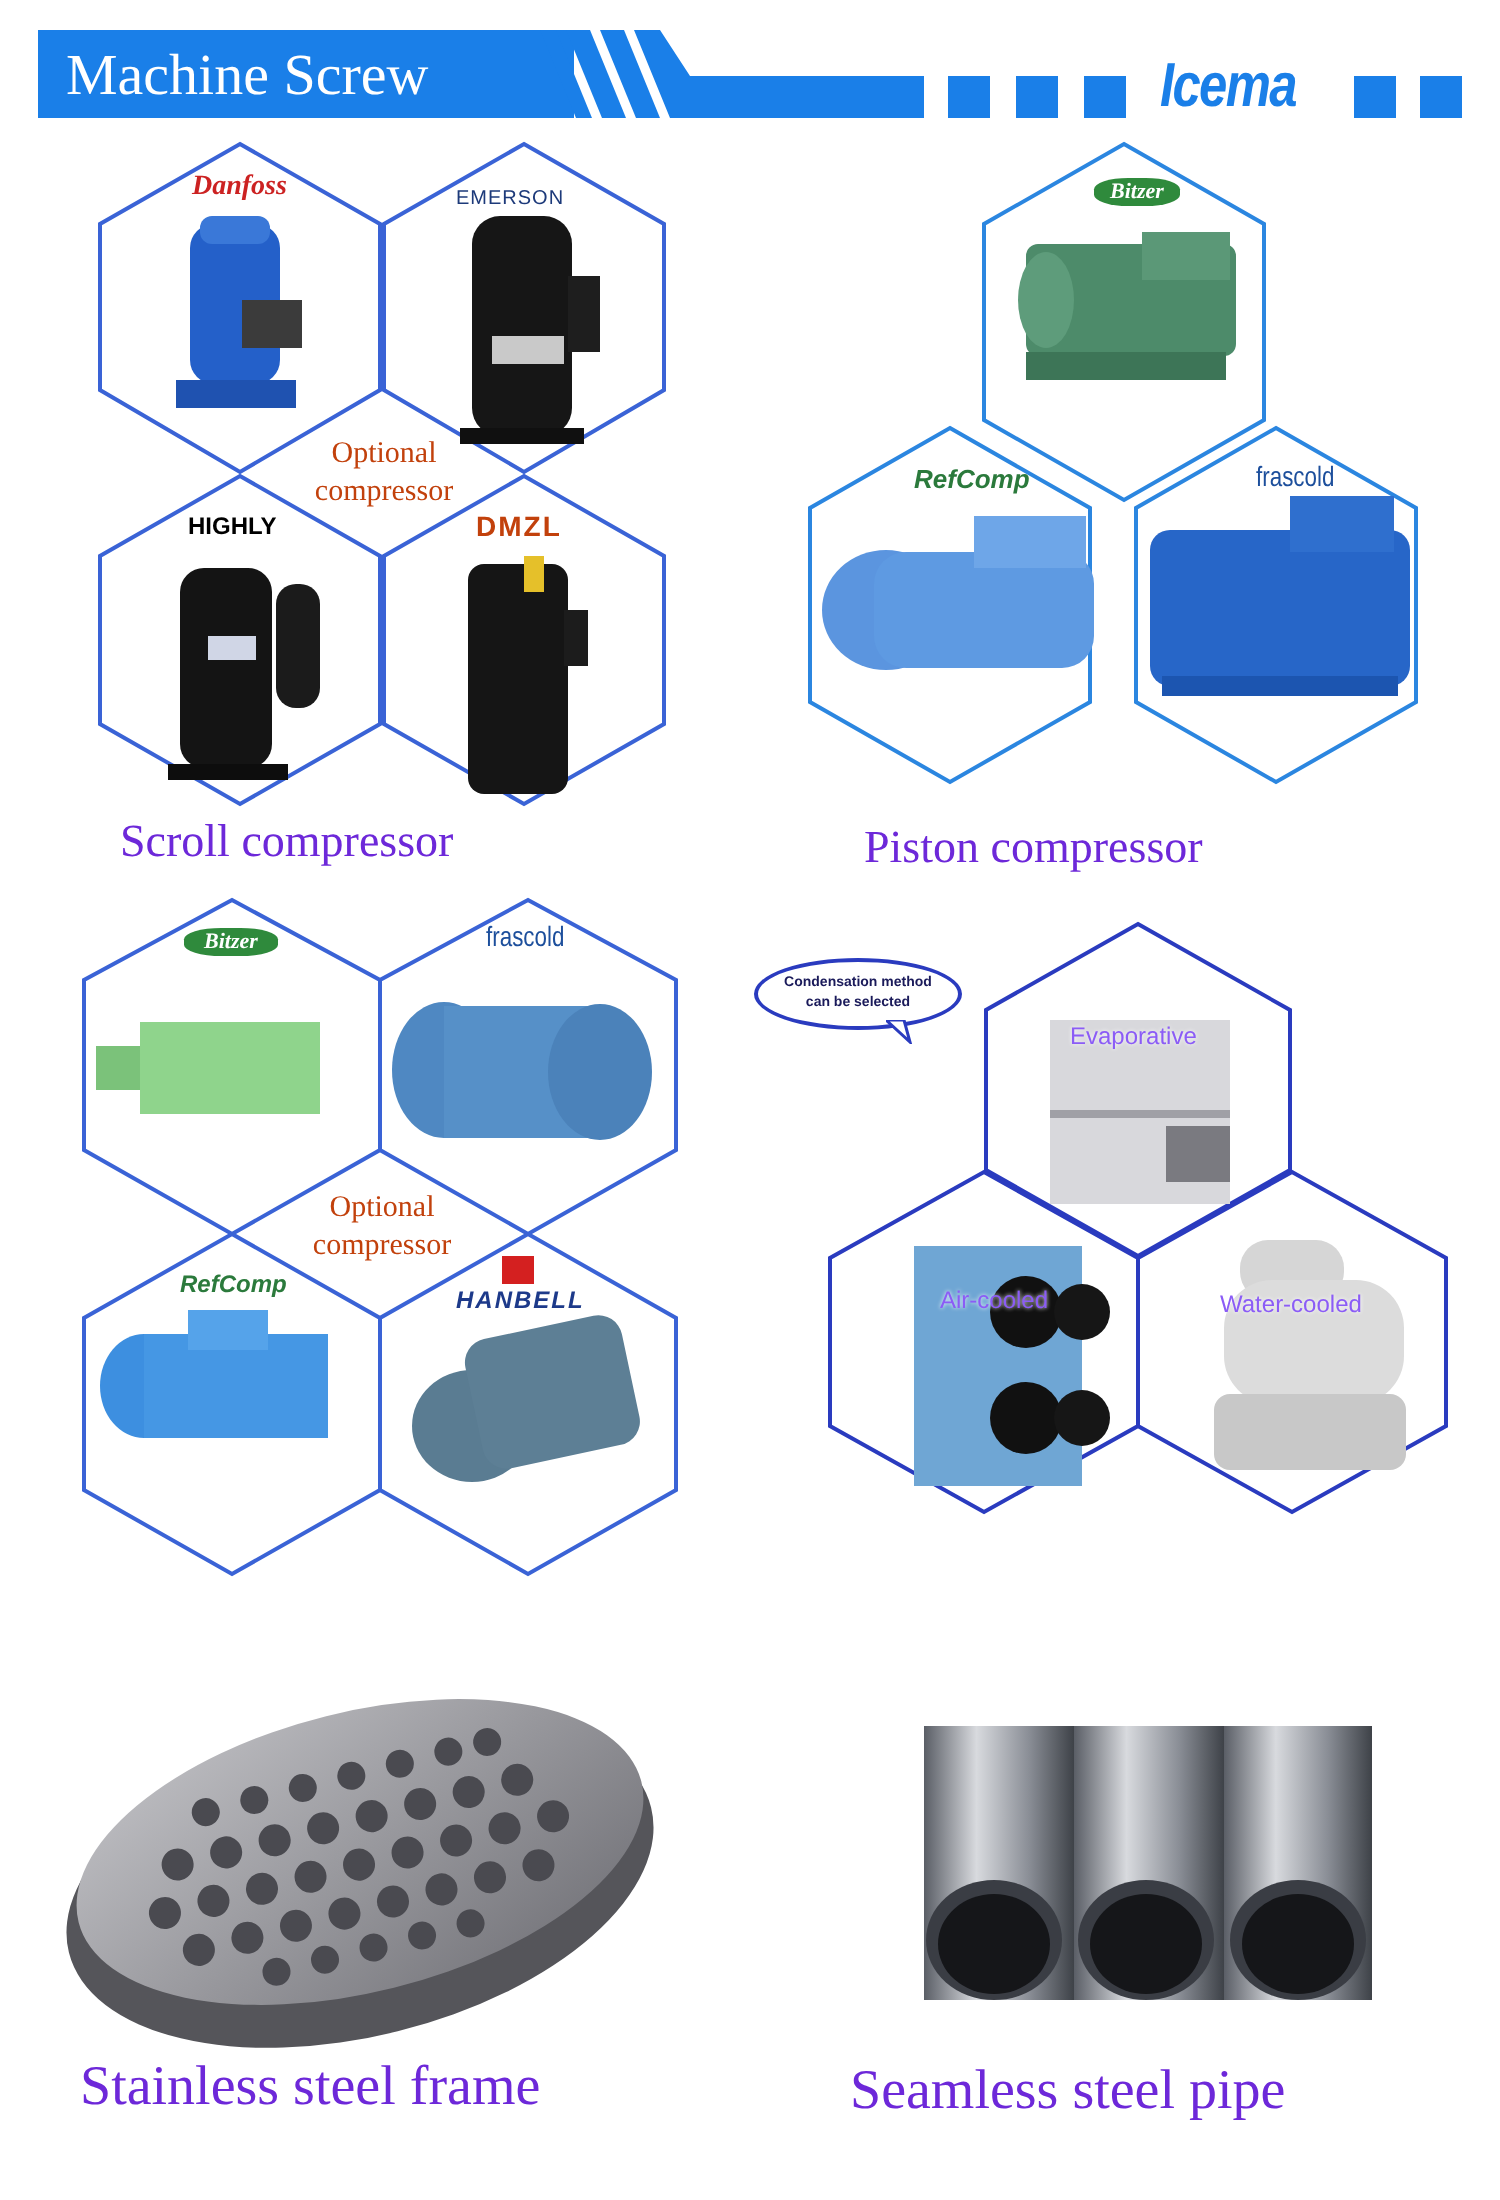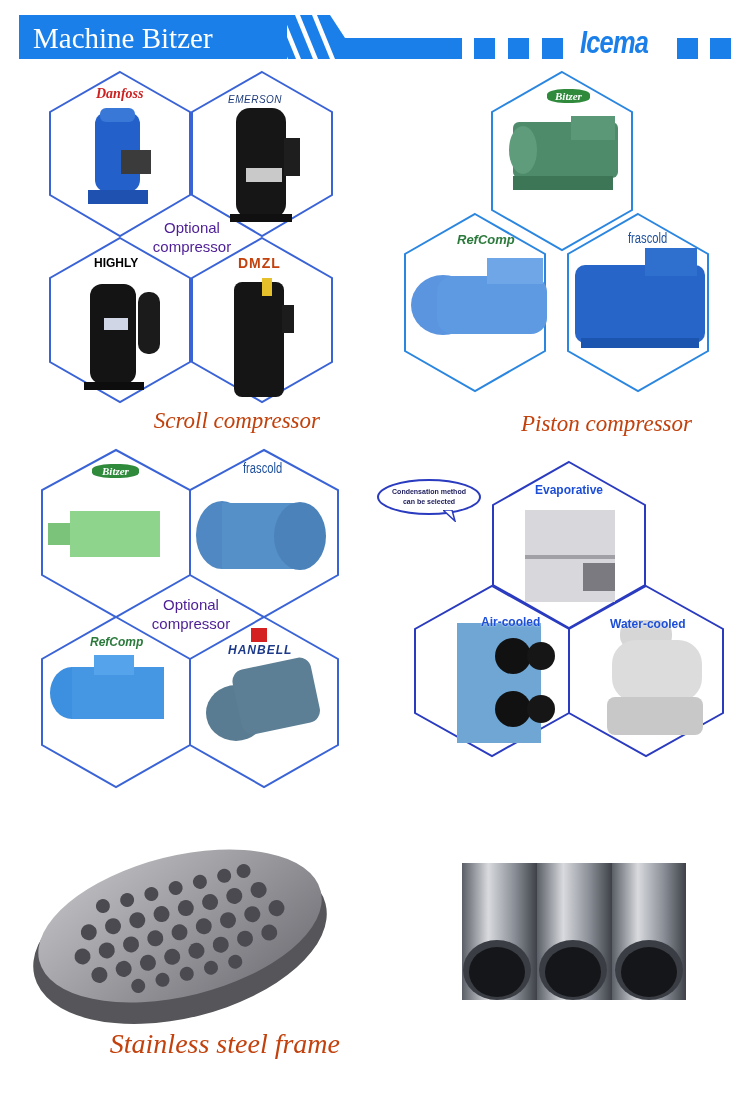--- a/index.html
+++ b/index.html
@@ -11,36 +11,36 @@
     .hdr-title-bar { position: absolute; left: 19px; top: 15px; width: 268px; height: 44px; background: #1a7fe8; }
     .hdr-title { position: absolute; left: 33px; top: 20px; color: #ffffff; font-family: "Liberation Serif", serif; font-size: 29px; line-height: 36px; white-space: nowrap; }
     .hdr-slash-wrap { position: absolute; left: 270px; top: 15px; width: 100px; height: 44px; overflow: hidden; }
     .hdr-bar2 { position: absolute; left: 356px; top: 38px; width: 106px; height: 21px; background: #1a7fe8; }
     .hdr-sq { position: absolute; top: 38px; width: 21px; height: 21px; background: #1a7fe8; }
     .hdr-brand { position: absolute; left: 580px; top: 24px; color: #1a7fe8; font-family: "Liberation Sans", sans-serif; font-weight: bold; font-style: italic; font-size: 31px; line-height: 38px; letter-spacing: -1px; transform: scaleX(0.82); transform-origin: left center; }
 
     
     .panel { position: absolute; }
     .panel svg { position: absolute; left: 0; top: 0; }
-    .caption { position: absolute; color: #c2410c; font-family: "Liberation Serif", serif; white-space: nowrap; text-align: right; font-style: italic; }
-
-    .mid-label { position: absolute; color: #4c1d95; font-family: Liberation Sans, sans-serif; font-size: 15px; line-height: 19px; text-align: center; white-space: nowrap; }
+    .caption { position: absolute; color: #6d28d9; font-family: "Liberation Serif", serif; white-space: nowrap; text-align: left; }
+
+    .mid-label { position: absolute; color: #c2410c; font-family: Liberation Serif, serif; font-size: 15px; line-height: 19px; text-align: center; white-space: nowrap; }
     .brand { position: absolute; font-family: "Liberation Sans", sans-serif; font-weight: bold; white-space: nowrap; }
-    .tag { position: absolute; font-family: "Liberation Sans", sans-serif; font-weight: bold; font-size: 12px; color: #1d4ed8; white-space: nowrap; text-shadow: 0 0 2px #fff; }
+    .tag { position: absolute; font-family: "Liberation Sans", sans-serif; font-weight: normal; font-size: 12px; color: #8b5cf6; white-space: nowrap; text-shadow: 0 0 2px #fff; margin-top: 28px; }
 
     .bubble { position: absolute; left: 377px; top: 479px; width: 104px; height: 36px; border: 2px solid #2a3bbf; border-radius: 50%; background: #fff; }
     .bubble-text { position: absolute; left: 0; top: 6px; width: 100%; text-align: center; font-family: "Liberation Sans", sans-serif; font-size: 7px; line-height: 10px; color: #1a1a5a; font-weight: bold; }
     .bubble-tail { position: absolute; left: 443px; top: 510px; width: 14px; height: 12px; }
   </style>
 </head>
 <body>
 
 <div class="header">
   <div class="hdr-title-bar"></div>
-  <div class="hdr-title">Machine Bitzer</div>
+  <div class="hdr-title">Machine Screw</div>
   <div class="hdr-slash-wrap">
     <svg width="100" height="44" viewBox="0 0 100 44">
       <polygon points="0,0 8,0 26,44 18,44" fill="#1a7fe8"></polygon>
       <polygon points="13,0 25,0 43,44 31,44" fill="#1a7fe8"></polygon>
       <polygon points="30,0 42,0 60,44 48,44" fill="#1a7fe8"></polygon>
       <polygon points="47,0 60,0 75,23 100,23 100,44 65,44" fill="#1a7fe8"></polygon>
     </svg>
   </div>
   <div class="hdr-bar2"></div>
   <div class="hdr-sq" style="left:474px"></div>
@@ -81,21 +81,21 @@
       <rect x="84" y="382" width="60" height="8" fill="#0d0d0d"></rect>
     </g>
 
     <g>
       <rect x="234" y="282" width="50" height="115" rx="8" fill="#151515"></rect>
       <rect x="262" y="278" width="10" height="18" fill="#e5c02a"></rect>
       <rect x="282" y="305" width="12" height="28" fill="#1c1c1c"></rect>
     </g>
   </svg>
   <div class="brand" style="left:96px;top:86px;color:#cc2222;font-style:italic;font-size:14px;font-family:'Liberation Serif',serif;">Danfoss</div>
-  <div class="brand" style="left:228px;top:94px;color:#1d3a7a;font-size:10px;font-weight:normal;letter-spacing:0.5px;font-style:italic;">EMERSON</div>
+  <div class="brand" style="left:228px;top:94px;color:#1d3a7a;font-size:10px;font-weight:normal;letter-spacing:0.5px;">EMERSON</div>
   <div class="brand" style="left:94px;top:256px;color:#000000;font-size:12px;">HIGHLY</div>
   <div class="brand" style="left:238px;top:255px;color:#c2410c;font-size:14px;letter-spacing:1px;">DMZL</div>
   <div class="mid-label" style="left:150px;top:218px;width:84px;">
     <div>Optional</div>
     <div>compressor</div>
   </div>
   <div class="caption" style="left:60px;top:408px;width:260px;font-size:23px;">Scroll compressor</div>
 </div>
 
 <div class="panel" style="left:375px;top:0;width:375px;height:445px;">
@@ -185,21 +185,21 @@
       <circle cx="138" cy="264" r="18" fill="#111"></circle>
       <circle cx="166" cy="264" r="14" fill="#161616"></circle>
     </g>
     <g>
       <rect x="245" y="175" width="52" height="30" rx="14" fill="#d6d6d6"></rect>
       <rect x="237" y="195" width="90" height="62" rx="24" fill="#dcdcdc"></rect>
       <rect x="232" y="252" width="96" height="38" rx="8" fill="#c8c8c8"></rect>
     </g>
   </svg>
   <div class="tag" style="left:160px;top:38px;">Evaporative</div>
-  <div class="tag" style="left:106px;top:170px;">Air-cooled</div>
+  <div class="tag" style="left:95px;top:170px;">Air-cooled</div>
   <div class="tag" style="left:235px;top:172px;">Water-cooled</div>
 </div>
 
 <div class="bubble">
   <div class="bubble-text">
     <div>Condensation method</div>
     <div>can be selected</div>
   </div>
 </div>
 <svg class="bubble-tail" width="14" height="12" viewBox="0 0 14 12">
@@ -273,13 +273,14 @@
     <rect x="87" y="23" width="75" height="137" fill="url(#pipe)"></rect>
     <rect x="162" y="23" width="75" height="137" fill="url(#pipe)"></rect>
     <rect x="237" y="23" width="74" height="137" fill="url(#pipe)"></rect>
     <ellipse cx="122" cy="130" rx="34" ry="30" fill="#3a3d44"></ellipse>
     <ellipse cx="122" cy="132" rx="28" ry="25" fill="#151619"></ellipse>
     <ellipse cx="198" cy="130" rx="34" ry="30" fill="#3a3d44"></ellipse>
     <ellipse cx="198" cy="132" rx="28" ry="25" fill="#151619"></ellipse>
     <ellipse cx="274" cy="130" rx="34" ry="30" fill="#3a3d44"></ellipse>
     <ellipse cx="274" cy="132" rx="28" ry="25" fill="#151619"></ellipse>
   </svg>
+  <div class="caption" style="left:50px;top:190px;width:310px;font-size:28px;">Seamless steel pipe</div>
 </div>
 
 </body></html>

